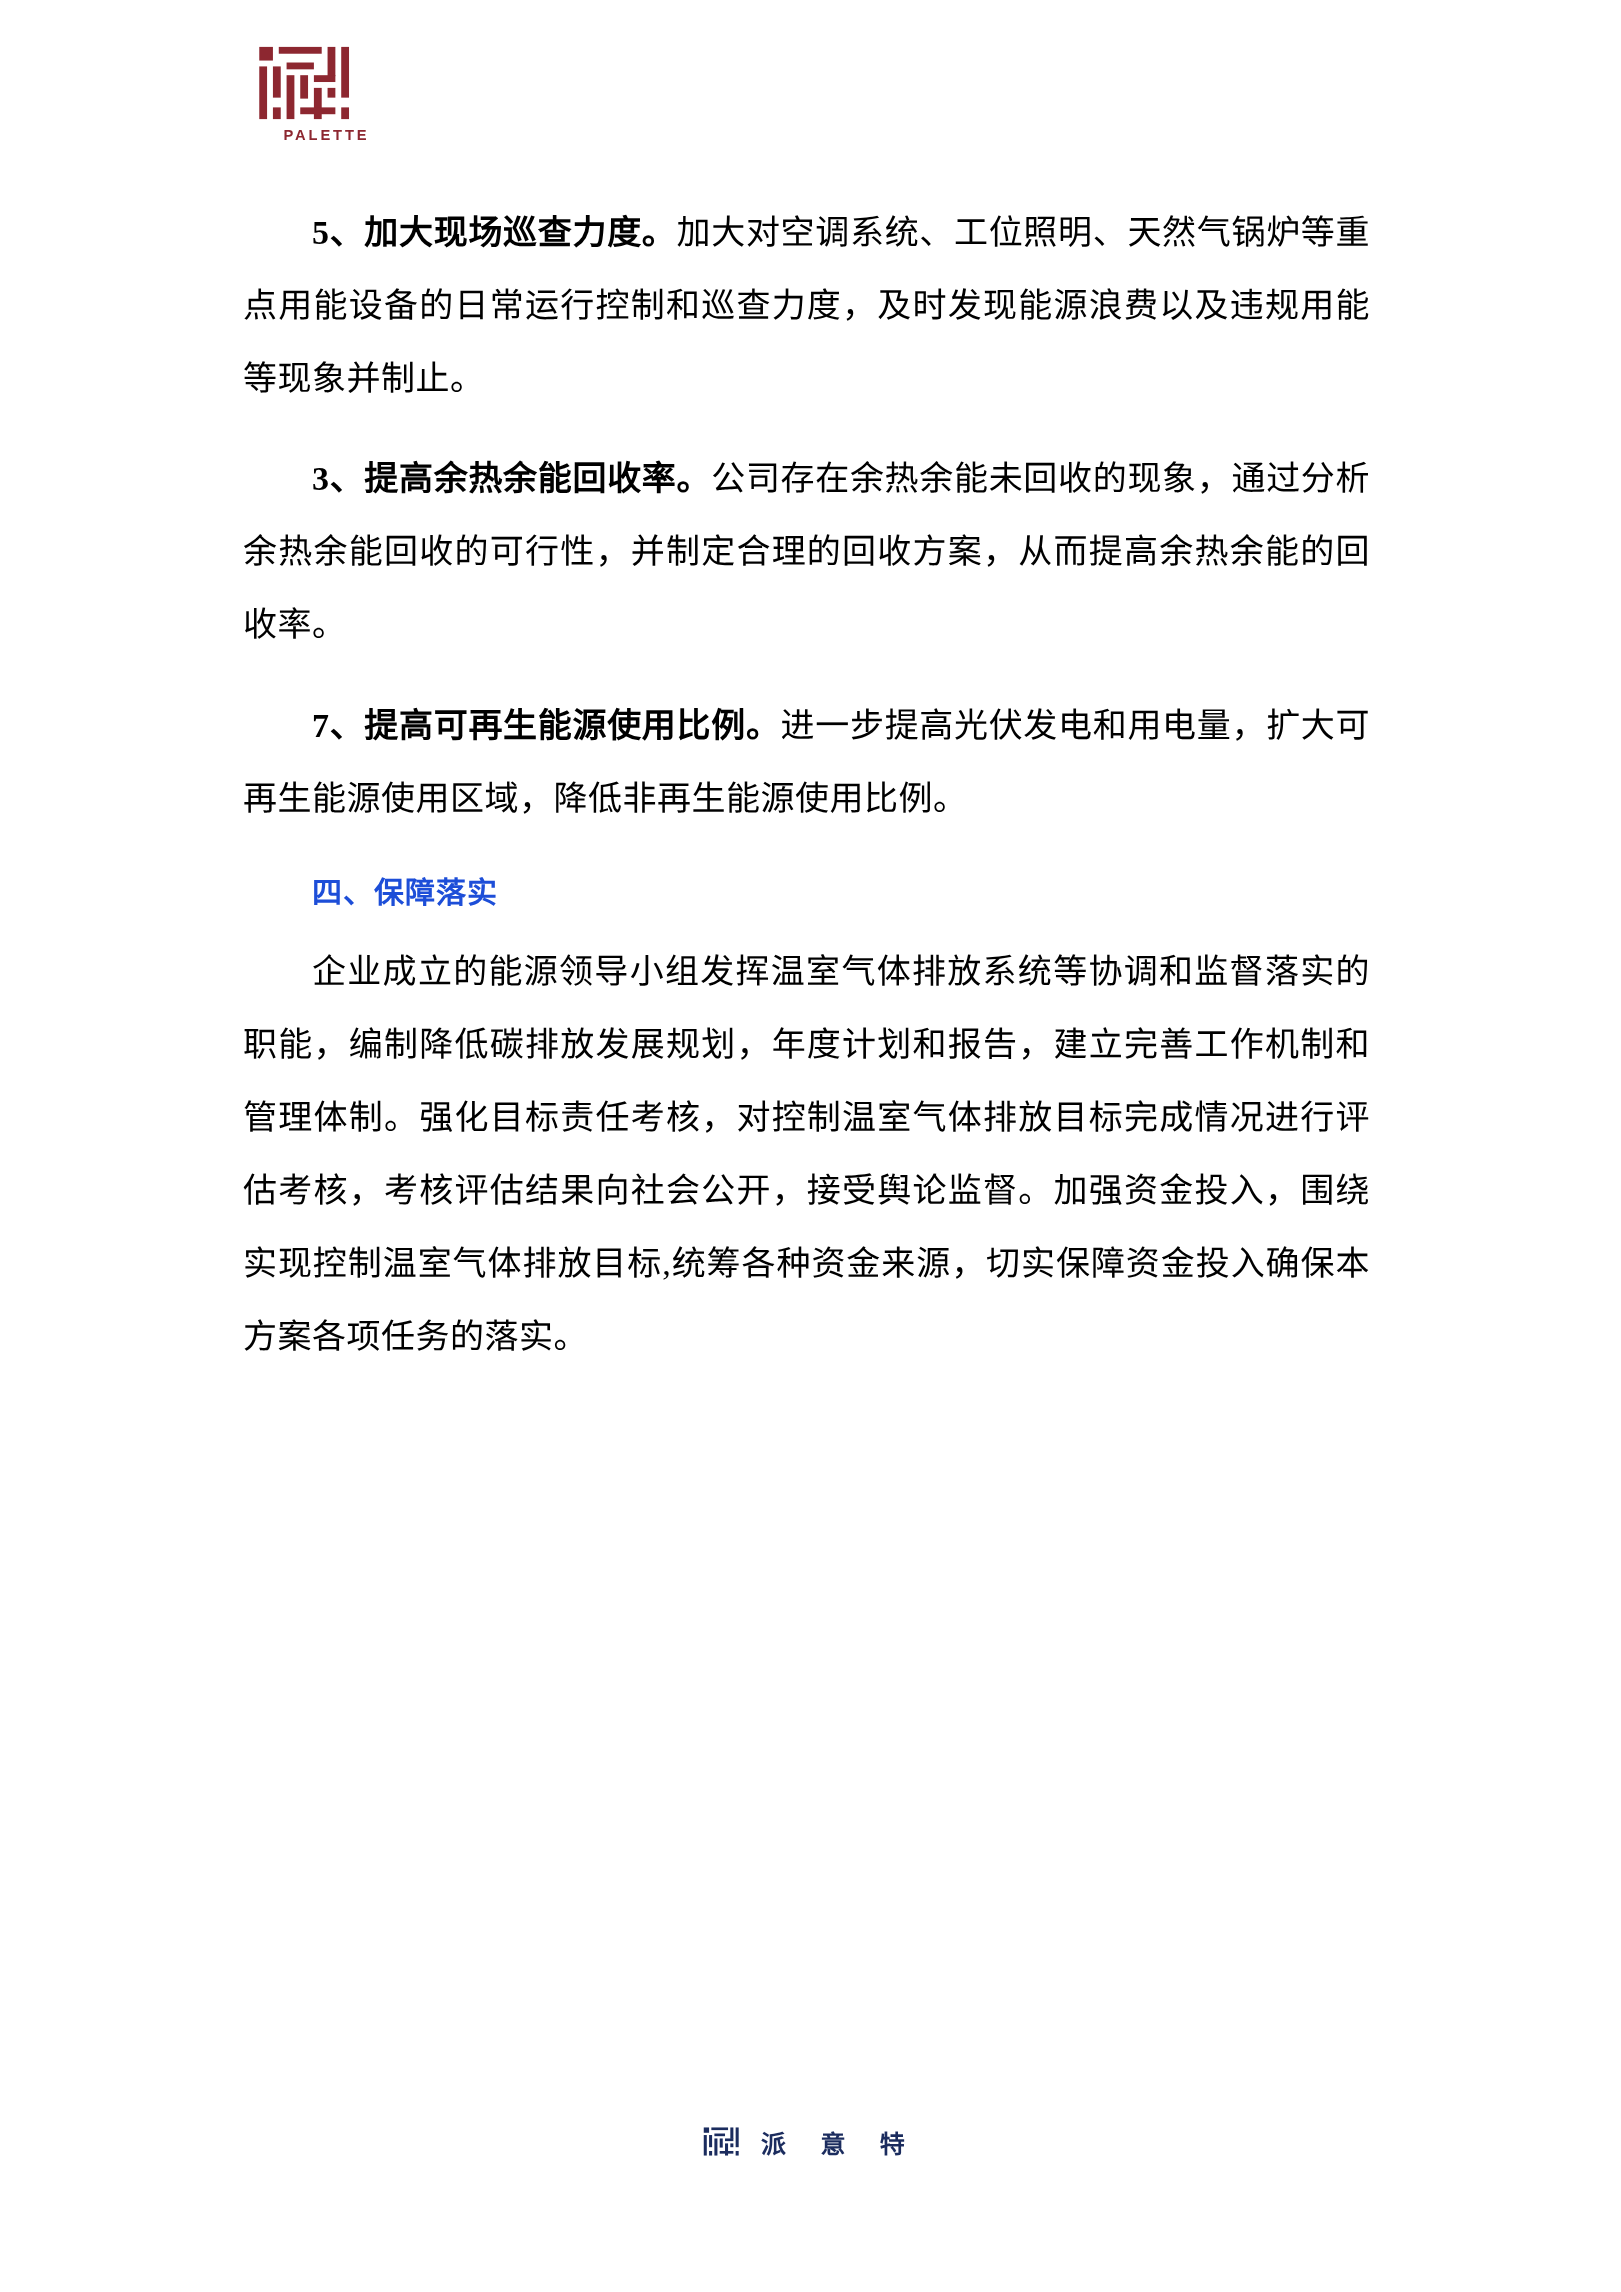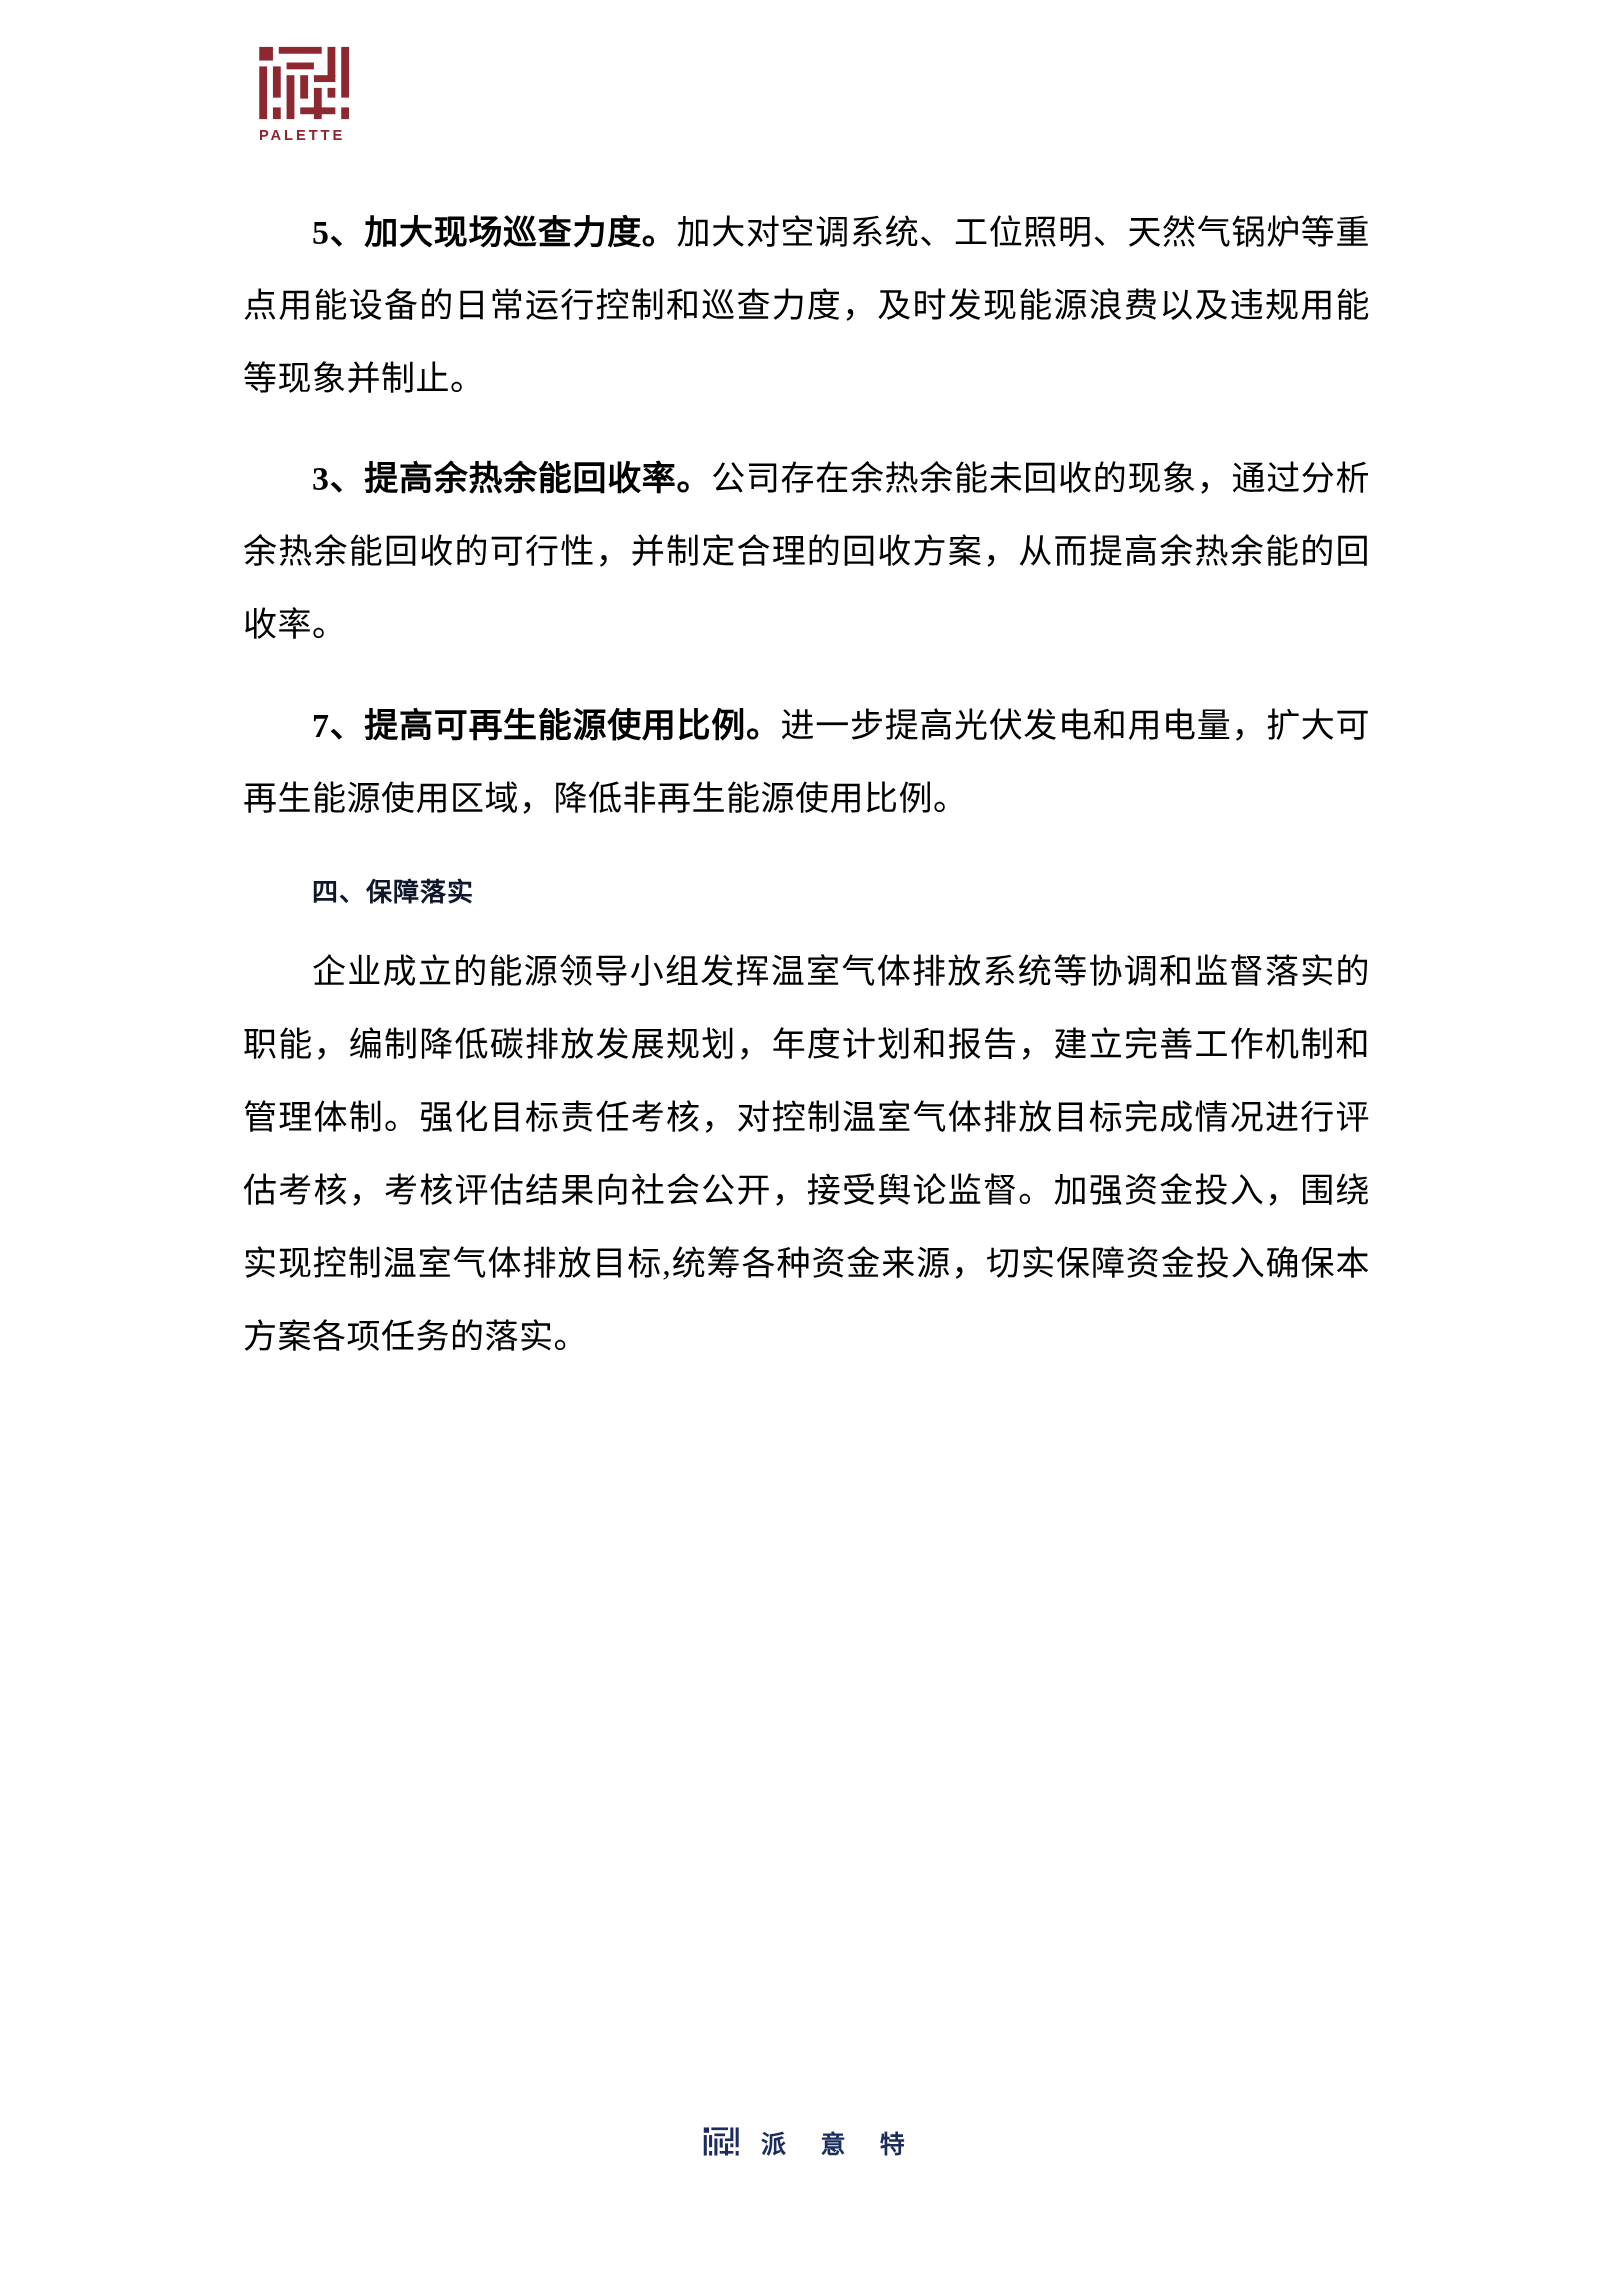--- a/index.html
+++ b/index.html
@@ -16,20 +16,21 @@
     overflow: hidden;
   }
 
   
   .header-logo {
     position: absolute;
     left: 257px;
     top: 43px;
     width: 137px;
     height: 116px;
+    text-align: center;
   }
   .logo-mark {
     width: 106px;
     height: 80px;
     position: relative;
   }
   .logo-mark svg { display: block; }
   .logo-wordmark {
     margin-top: 3.9px;
     font-family: "Liberation Sans", sans-serif;
@@ -55,25 +56,25 @@
     text-align: justify;
     text-justify: inter-ideograph;
     text-indent: 69px;
     letter-spacing: 0.5px;
   }
   .lead {
     font-weight: bold;
   }
   h2.section-title {
     margin: 21.6px 0 5.9px 0;
-    font-size: 26px;
+    font-size: 30px;
     line-height: 73px;
     font-weight: bold;
     text-indent: 69px;
-    color: #0f172a;
+    color: #1d4ed8;
     letter-spacing: 1px;
   }
   .block-gap {
     height: 17.6px;
   }
 
   
   .footer {
     position: absolute;
     left: 0;

